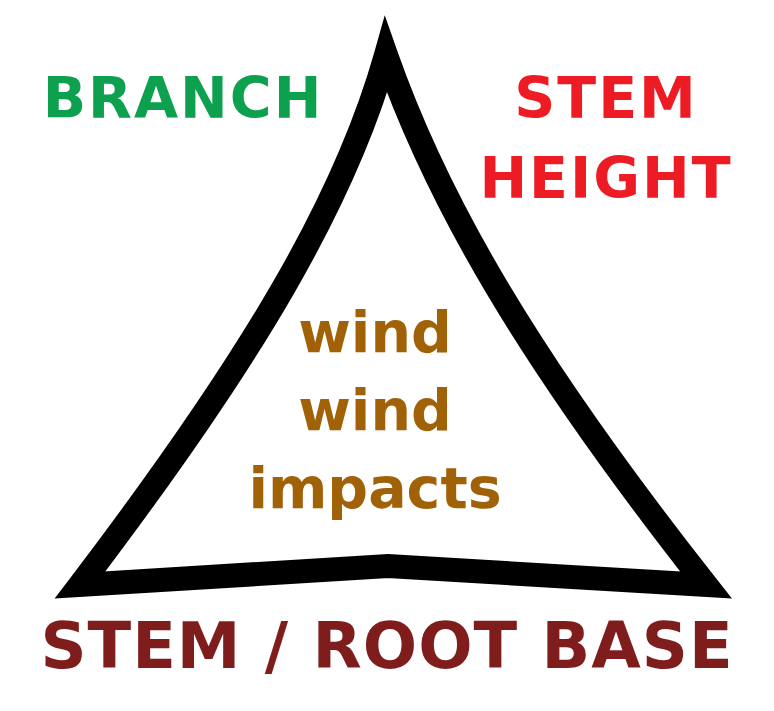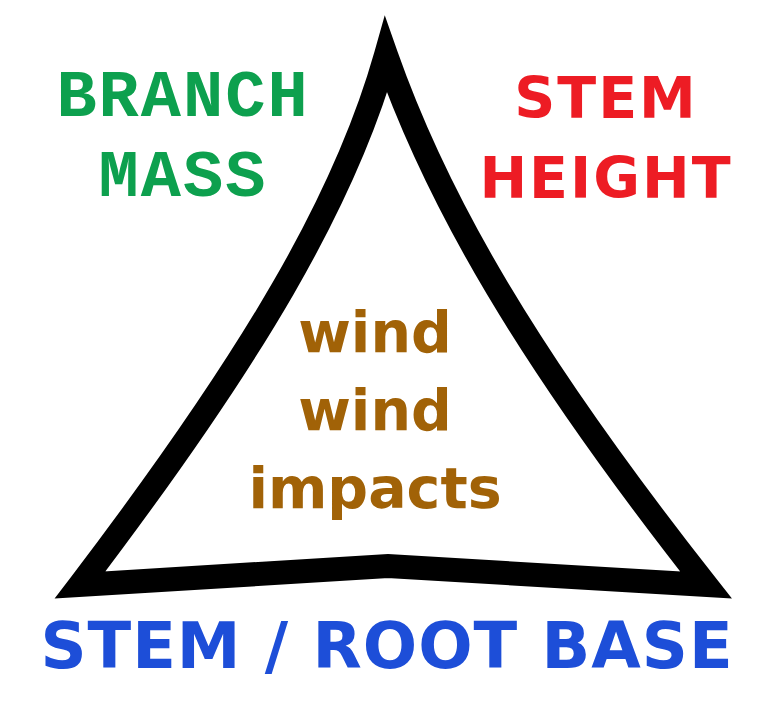--- a/index.html
+++ b/index.html
@@ -25,25 +25,24 @@
   .label {
     position: absolute;
     font-weight: bold;
     text-align: center;
     white-space: nowrap;
   }
   .label-branch-mass {
     left: 0px;
     top: 58px;
     width: 366px;
-    font-size: 67px;
+    font-size: 57px;
     line-height: 80px;
     letter-spacing: 2px;
     color: #0DA04E;
-    font-family: Liberation Mono, monospace;
   }
   .label-stem-height {
     left: 436px;
     top: 58px;
     width: 340px;
     font-size: 57px;
     line-height: 80px;
     letter-spacing: 2px;
     color: #ED1C24;
   }
@@ -55,35 +54,34 @@
     line-height: 78px;
     color: #a16207;
   }
   .label-stem-root-base {
     left: 0px;
     top: 611px;
     width: 774px;
     font-size: 64px;
     line-height: 70px;
     letter-spacing: 1px;
-    color: #1d4ed8;
+    color: #7f1d1d;
   }
 </style>
 </head>
 <body>
 
 <div id="canvas">
 
   <svg id="triangle-svg" viewBox="0 0 774 711" xmlns="http://www.w3.org/2000/svg">
     <path d="M 386 55 C 345 200 255 355 80 585 L 388 566 L 706 585 C 525 355 437 200 386 55 Z" fill="none" stroke-width="24" stroke-linejoin="miter" stroke-miterlimit="10" stroke="#000000"></path>
   </svg>
 
   <div class="label label-branch-mass">
     <div>BRANCH</div>
-    <div>MASS</div>
   </div>
 
   <div class="label label-stem-height">
     <div>STEM</div>
     <div>HEIGHT</div>
   </div>
 
   <div class="label label-wind-load">
     <div>wind</div>
     <div>wind</div>

